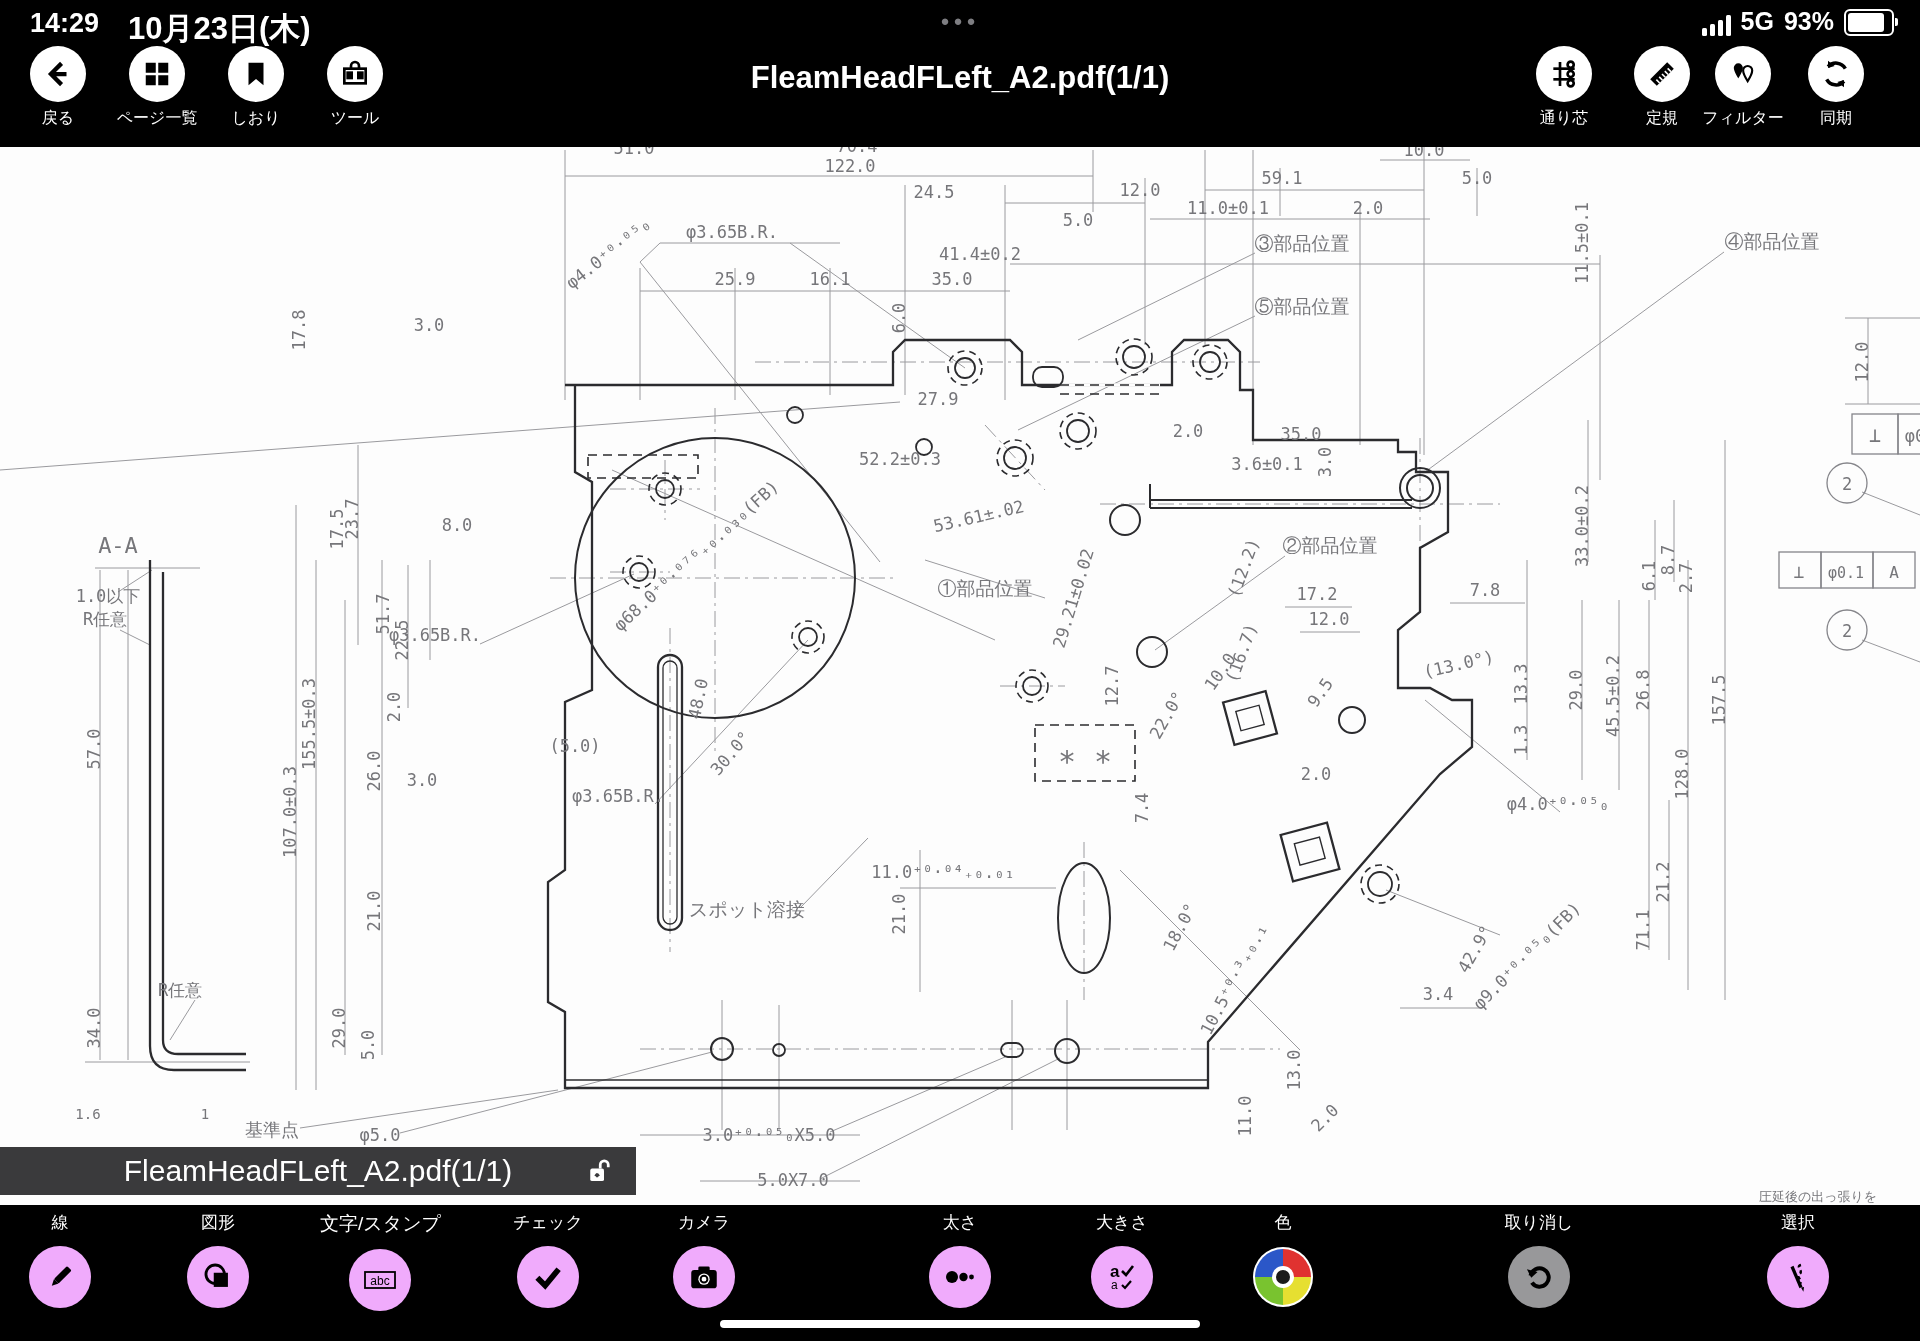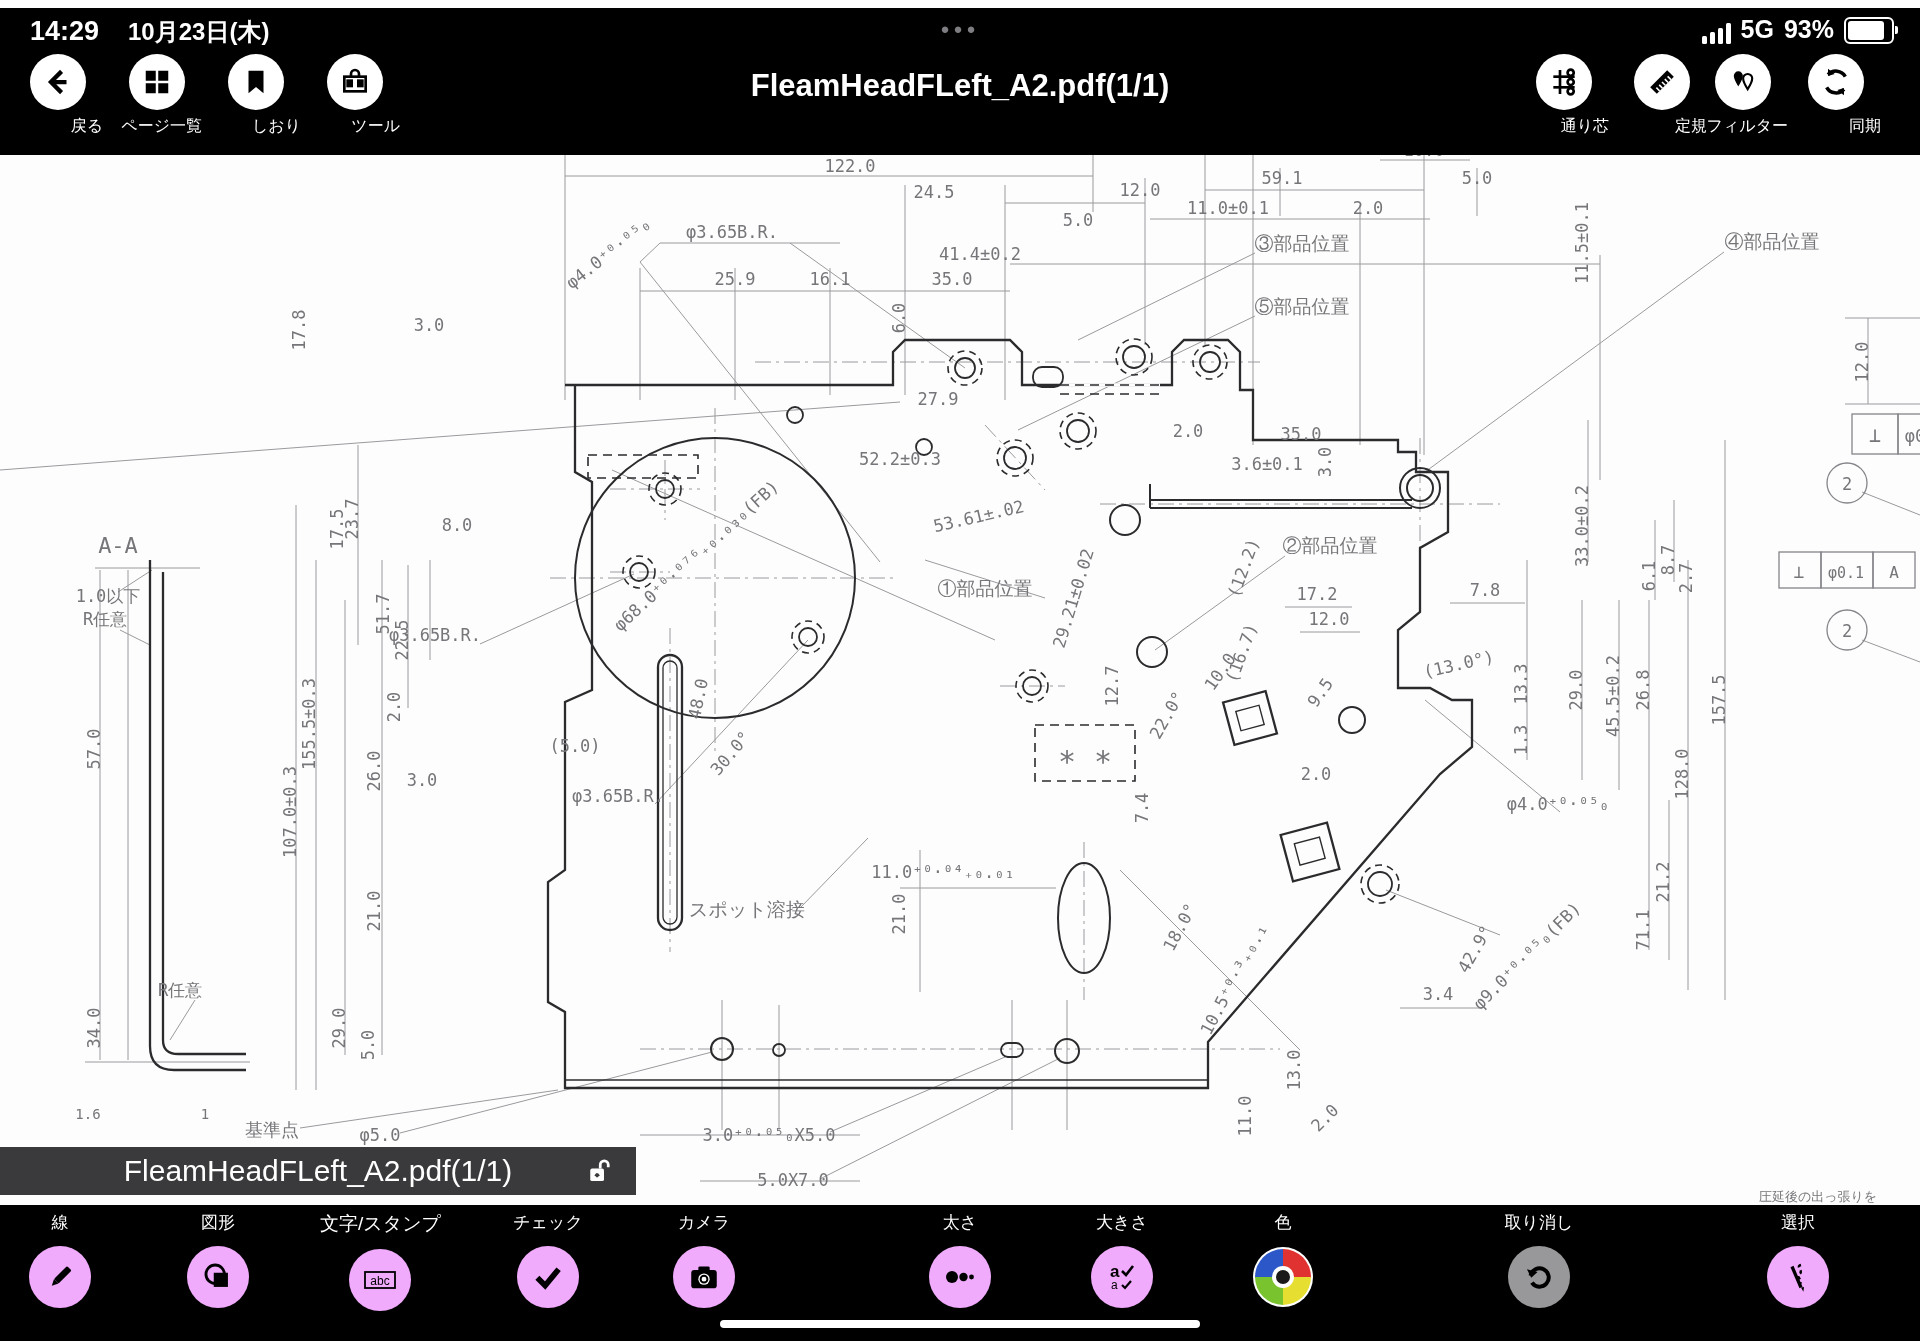--- a/index.html
+++ b/index.html
@@ -2,33 +2,33 @@
 <html><head>
 <meta charset="utf-8">
 <style>
   html,body{margin:0;padding:0;background:#000;}
   .stage{position:relative;width:1920px;height:1341px;overflow:hidden;background:#fff;
          font-family:"Liberation Sans",sans-serif;}
   
   .canvas{position:absolute;left:0;top:0;width:1920px;height:1341px;background:#fdfdfd;}
   .dwg-text{font-family:"DejaVu Sans Mono",monospace;fill:#76767a;}
   
-  .topbar{position:absolute;left:0;top:8px;width:1920px;height:147px;background:#000;color:#fff;z-index:20;}
+  .topbar{position:absolute;left:0;top:0;width:1920px;height:147px;background:#000;color:#fff;z-index:20;}
   .statusrow{position:absolute;left:0;top:0;width:100%;height:42px;}
   .st-time{position:absolute;left:30px;top:8px;font-size:27px;font-weight:700;}
-  .st-date{position:absolute;left:128px;top:8px;font-size:24px;font-weight:600;}
+  .st-date{position:absolute;left:128px;top:8px;font-size:31px;font-weight:600;}
   .st-dots{position:absolute;left:0;right:0;top:12px;text-align:center;color:#7e7e82;font-size:15px;letter-spacing:4px;}
   .st-right{position:absolute;right:26px;top:7px;display:flex;align-items:flex-end;gap:10px;font-size:25px;font-weight:600;}
   .sigbars{display:flex;align-items:flex-end;gap:3px;height:22px;}
   .sigbars i{display:block;width:5px;background:#fff;border-radius:1.5px;}
   .batt{position:relative;width:46px;height:23px;border:2px solid #fff;border-radius:6px;}
   .batt b{position:absolute;left:2px;top:2px;bottom:2px;width:36px;background:#fff;border-radius:3px;}
   .batt:after{content:"";position:absolute;right:-6px;top:7px;width:3px;height:8px;background:#fff;border-radius:0 2px 2px 0;}
   .navrow{position:absolute;left:0;top:42px;width:100%;height:105px;}
-  .navbtn{position:absolute;width:90px;top:4px;text-align:right;cursor:pointer;}
+  .navbtn{position:absolute;width:90px;top:4px;text-align:center;cursor:pointer;}
   .navbtn .circ{width:56px;height:56px;margin:0 auto;border-radius:50%;background:#fff;display:flex;align-items:center;justify-content:center;}
   .navbtn .lbl{margin-top:6px;font-size:16px;color:#fff;white-space:nowrap;}
   .navtitle{position:absolute;left:0;right:0;top:18px;text-align:center;font-size:31px;font-weight:700;color:#fff;}
   
   .filebar{position:absolute;left:0;top:1147px;width:636px;height:48px;background:#3a3a3c;color:#fff;z-index:15;
            display:flex;align-items:center;justify-content:center;font-size:30px;}
   .filebar .lock{position:absolute;right:22px;top:9px;}
   
   .toolbar{position:absolute;left:0;top:1205px;width:1920px;height:136px;background:#000;z-index:20;}
   .tool{position:absolute;width:120px;top:6px;text-align:center;cursor:pointer;}

